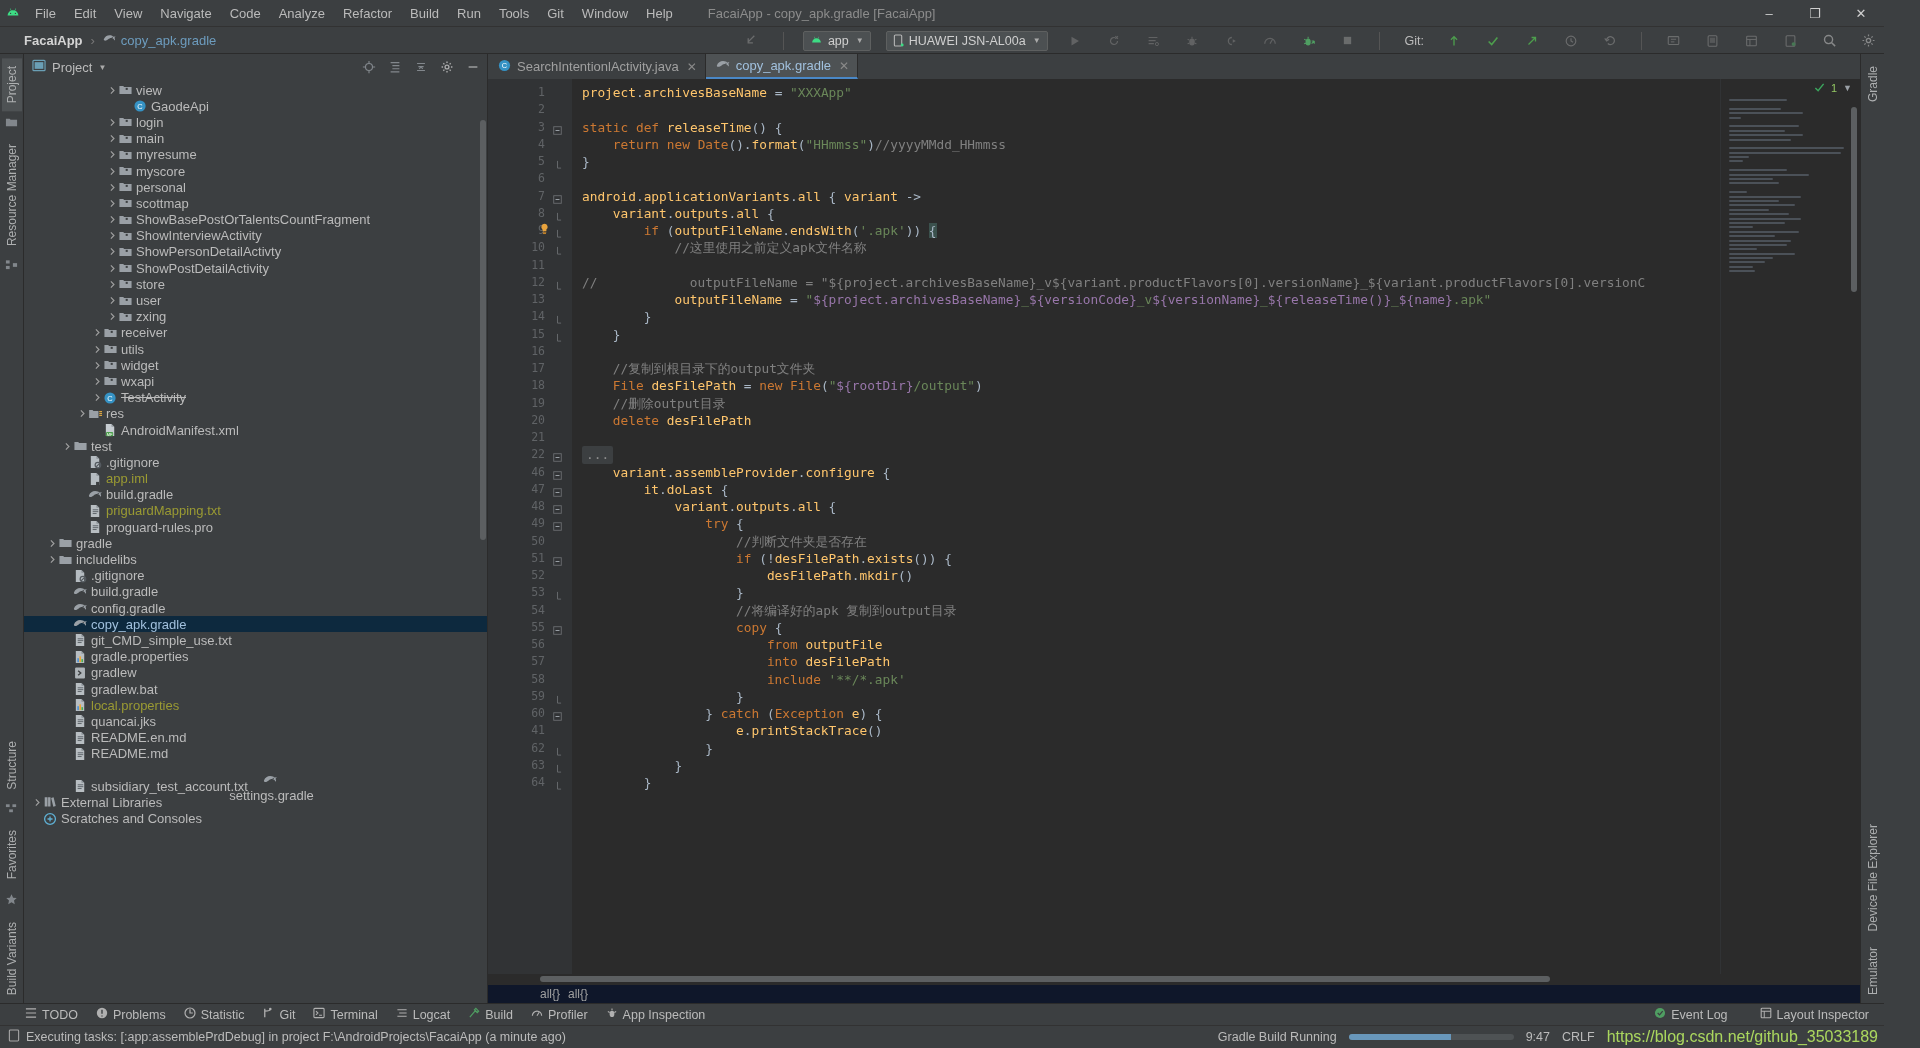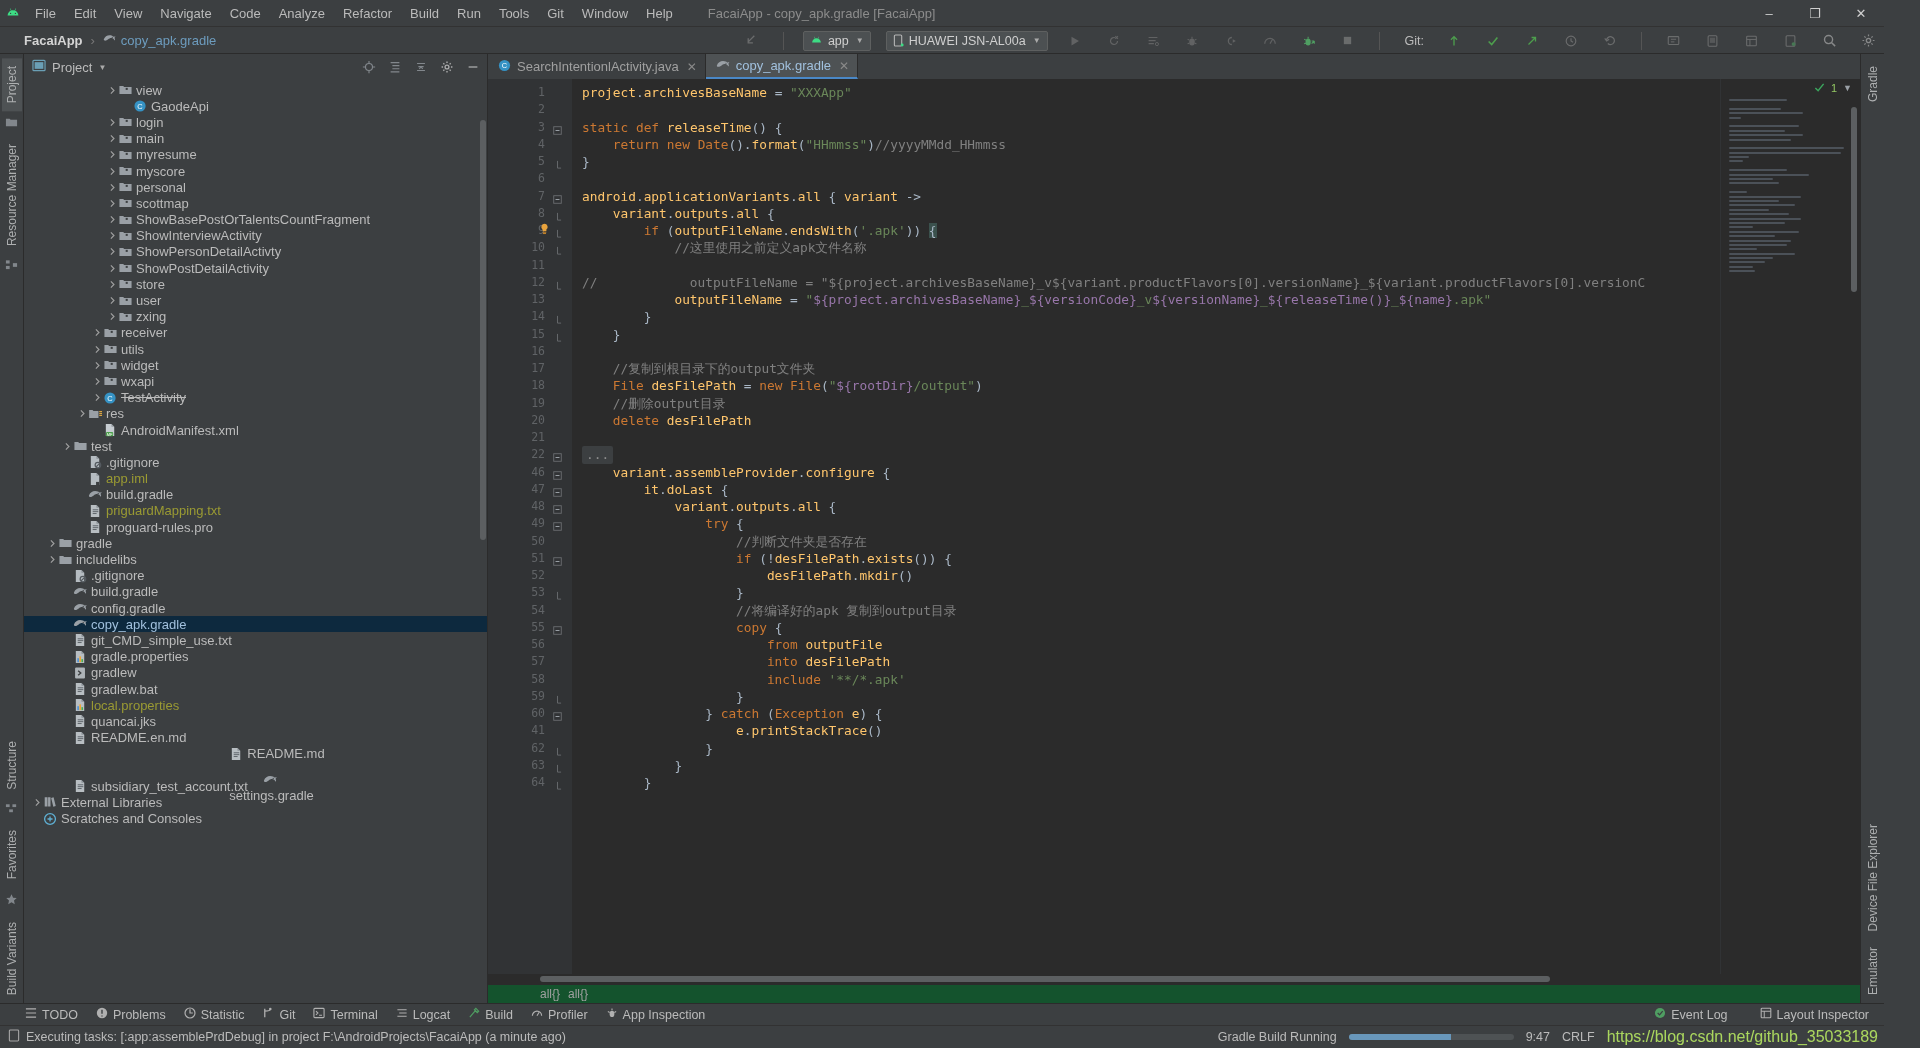--- a/index.html
+++ b/index.html
@@ -135,21 +135,21 @@
   .mmhead { height:18px; display:flex; align-items:center; justify-content:flex-end; gap:6px; padding-right:8px; font-size:11px; color:#93c763;}
   .mmbody { position:absolute; top:20px; left:8px; right:12px; }
   .mmline { height:2px; background:#4b5158; margin-bottom:2.4px; border-radius:1px;}
   .vscroll { position:absolute; right:2px; top:18px; bottom:0; width:8px;}
   .vscroll i{ position:absolute; left:1px; width:6px; background:#5c5f61; border-radius:3px;}
 
   .hscrollwrap { height:10px; background:#2b2b2b; position:relative; flex:0 0 10px;}
   .hscroll { position:absolute; height:6px; top:2px; background:#5c5f61; border-radius:3px;}
 
   .breadcrumbs2 {
-    height:19px; background:#14532d; display:flex; align-items:center; font-size:12px;
+    height:19px; background:#0f172a; display:flex; align-items:center; font-size:12px;
     color:#a0a0a0; padding-left:52px; gap:8px; flex:0 0 19px; border-top:1px solid #2b2b2b;
   }
 
   
   .twbar {
     height:22px; background:#3c3f41; border-top:1px solid #2b2b2b; display:flex; align-items:center;
     flex:0 0 22px; padding-left:16px; gap:0; position:relative;
   }
   .twitem { display:flex; align-items:center; gap:5px; padding:2px 9px; font-size:12.5px; color:#bbbbbb; cursor:default; white-space:nowrap;}
   .twright { position:absolute; right:6px; display:flex; align-items:center; gap:14px; }
@@ -951,21 +951,21 @@
             <span class="arrow"></span>
             <span class="ficon">
               <svg width="15" height="14" viewBox="0 0 16 15">
                 <path d="M3 1h6l3 3v10H3z" fill="#b8bec2"></path>
                 <path d="M9 1v3h3" fill="#8a9096"></path>
                 <path d="M5 6.2h6 M5 8.2h6 M5 10.2h4.2" stroke="#5a6166" stroke-width="1"></path>
               </svg>
             </span>
             <span class="nlabel">README.en.md</span>
           </div>
-          <div class="node" style="padding-left: 38px; justify-content: center;">
+          <div class="node" style="padding-left: 38px;">
             <span class="arrow"></span>
             <span class="ficon">
               <svg width="15" height="14" viewBox="0 0 16 15">
                 <path d="M3 1h6l3 3v10H3z" fill="#b8bec2"></path>
                 <path d="M9 1v3h3" fill="#8a9096"></path>
                 <path d="M5 6.2h6 M5 8.2h6 M5 10.2h4.2" stroke="#5a6166" stroke-width="1"></path>
               </svg>
             </span>
             <span class="nlabel">README.md</span>
           </div>

